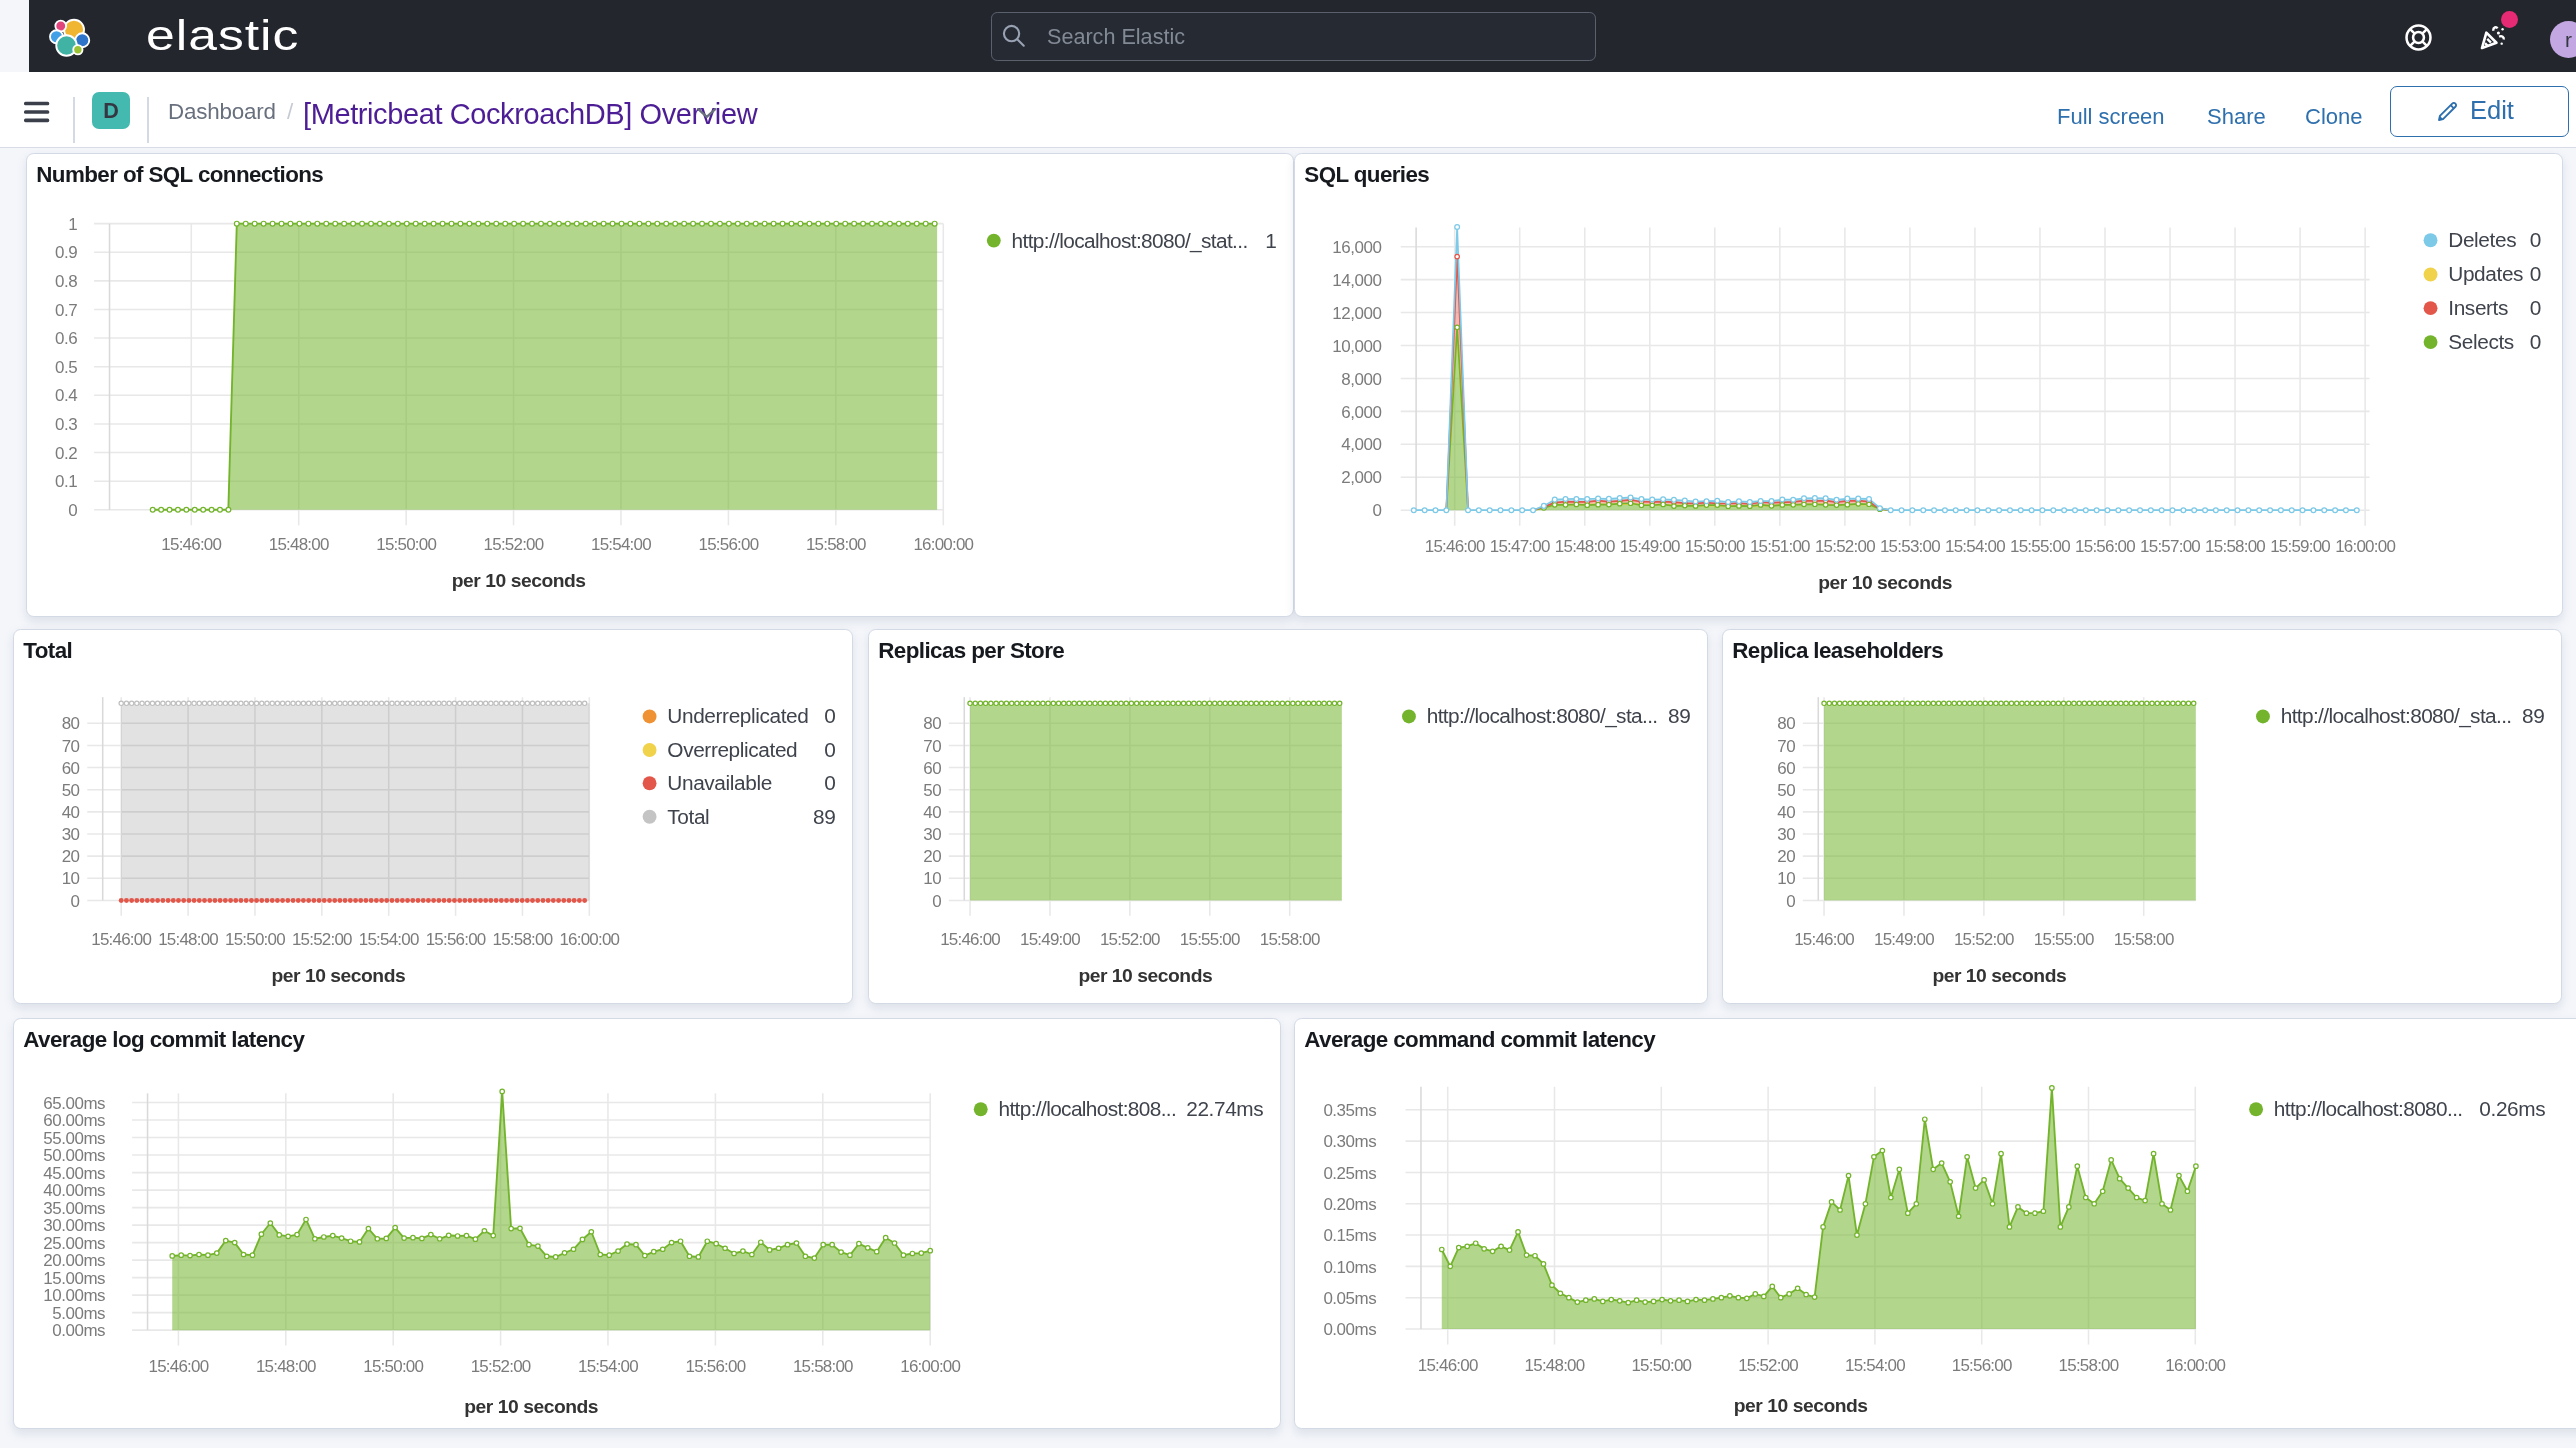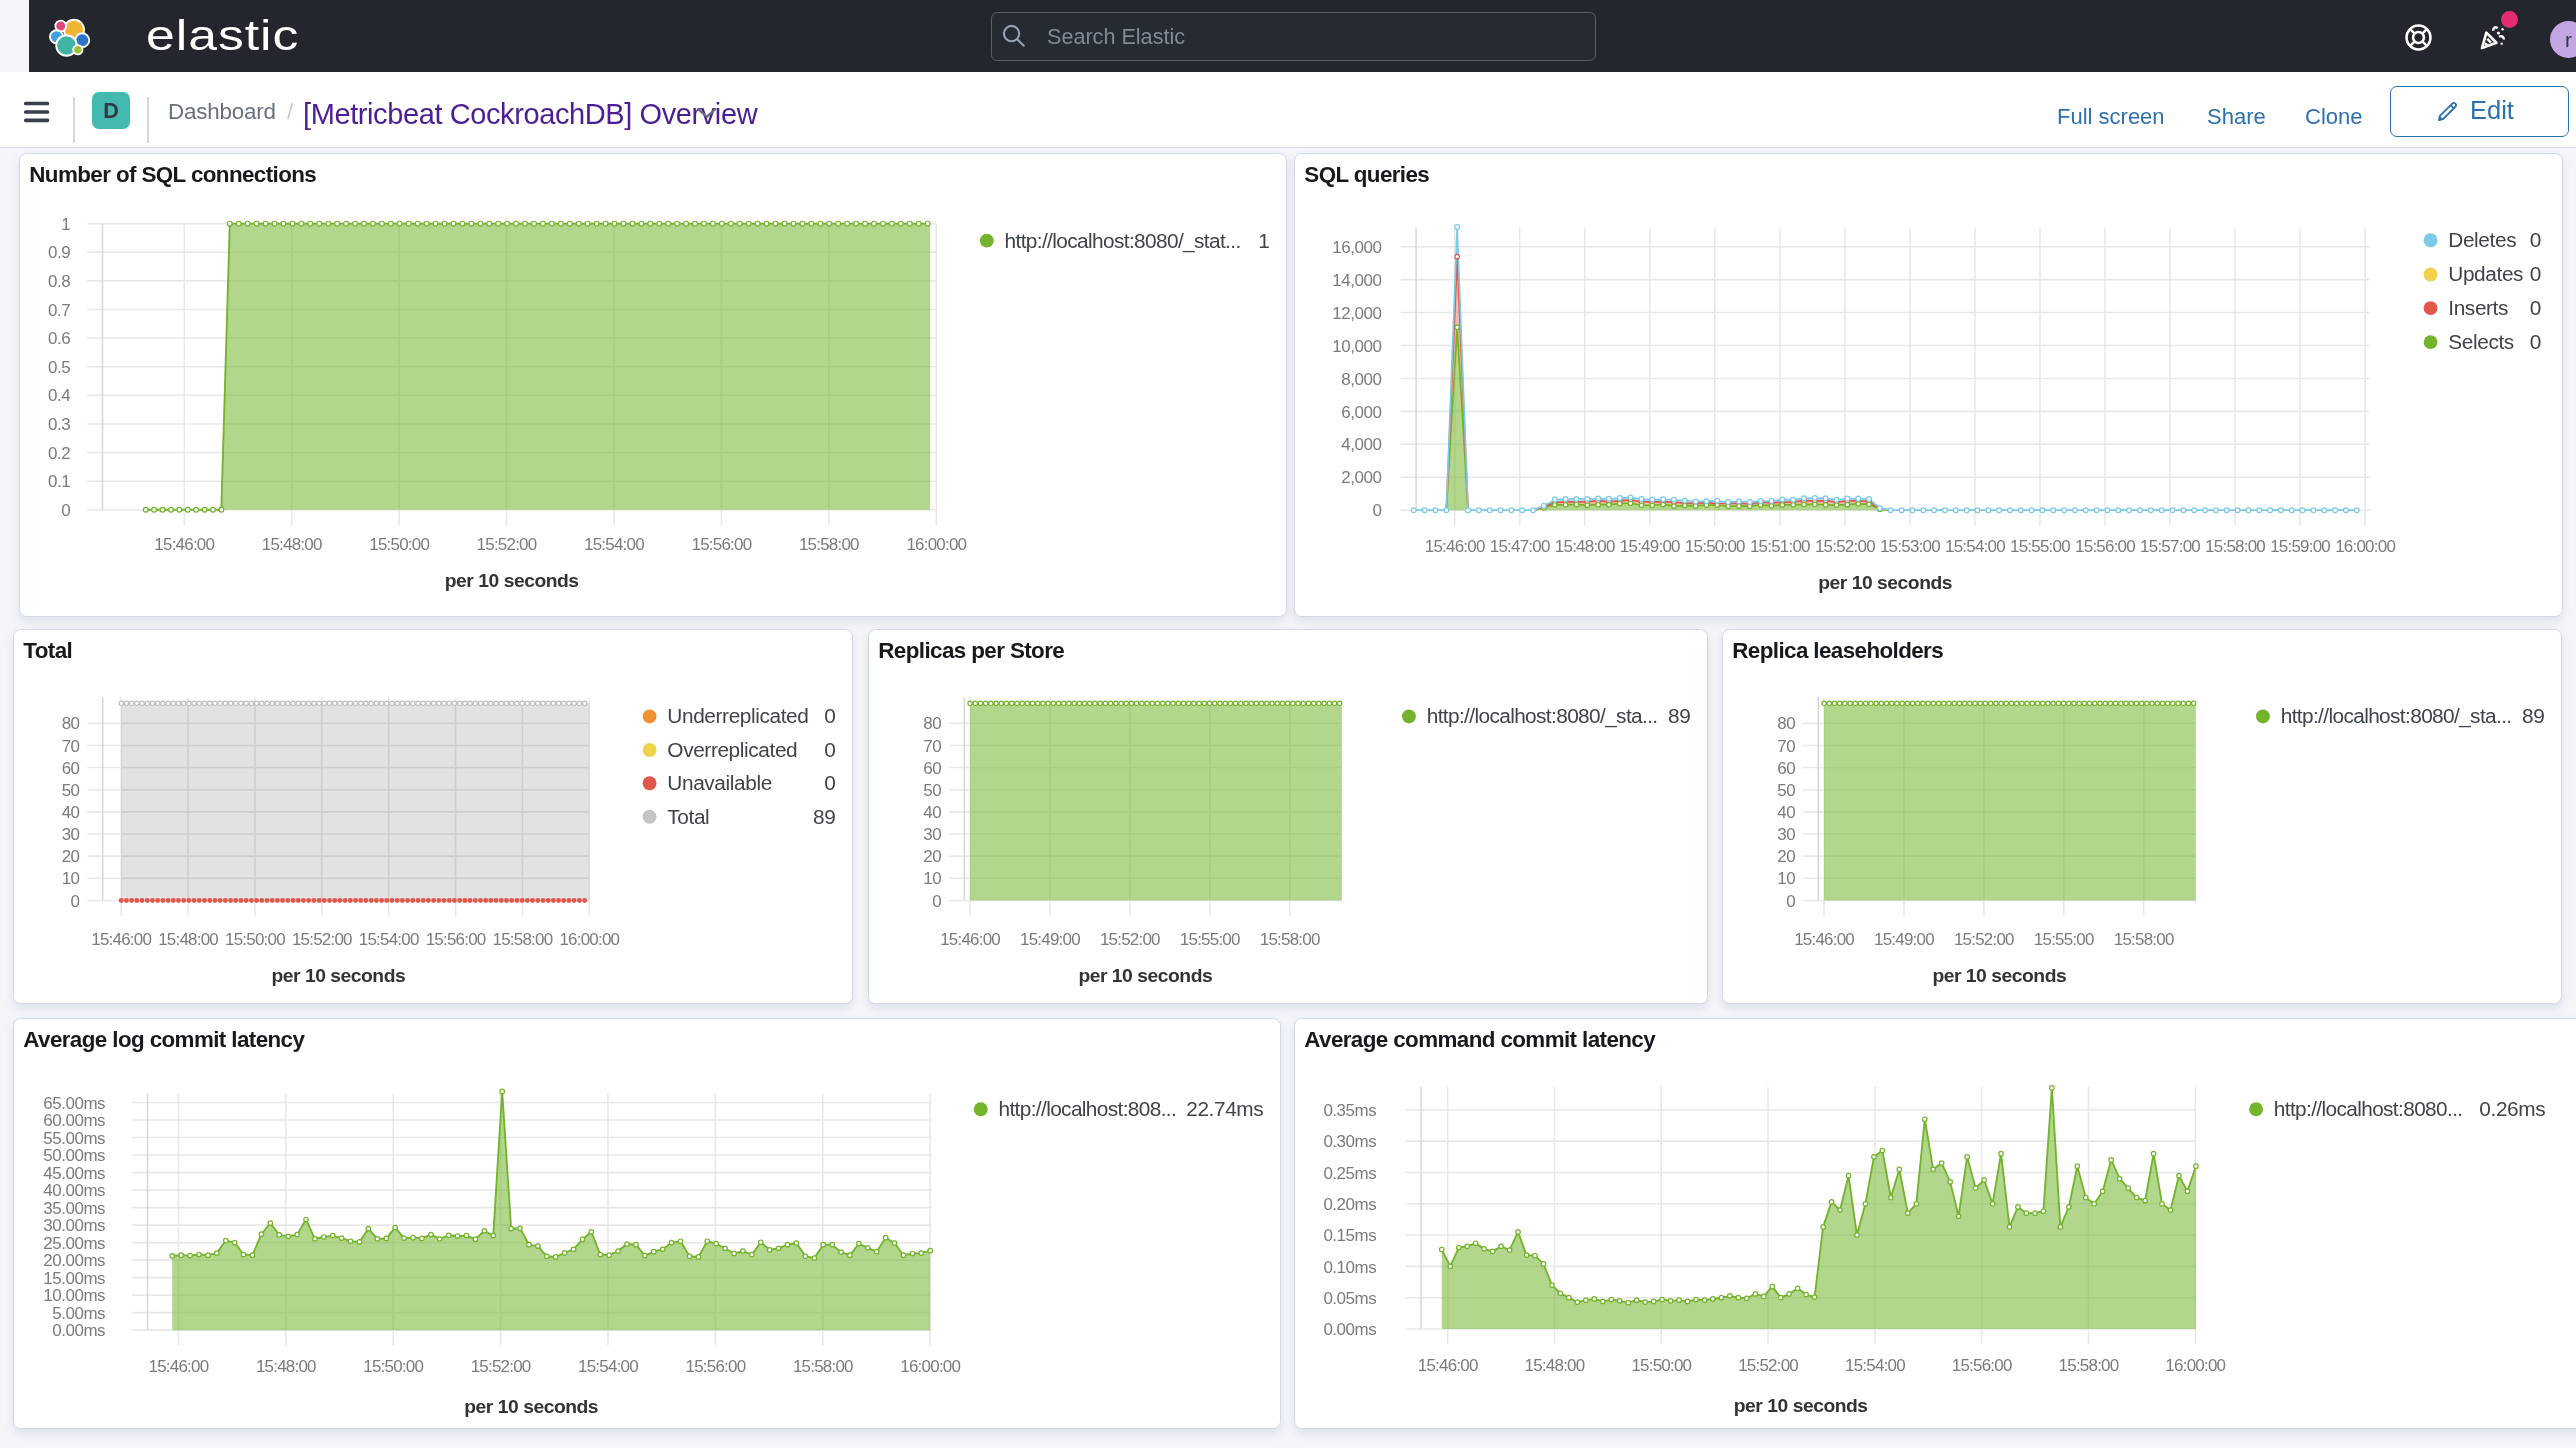--- a/index.html
+++ b/index.html
@@ -67,21 +67,21 @@
 <div class="link" style="left:2305px">Clone</div>
 <div style="position:absolute;left:2390px;top:14px;width:179px;height:51px;border:1.9px solid #2e6fad;border-radius:7px;background:#fff">
 <svg width="23" height="23" viewBox="0 0 16 16" style="position:absolute;left:45px;top:13px">
 <path d="M2.1 13.9 l0.6-2.8 8.6-8.6 a1.55 1.55 0 0 1 2.2 2.2 l-8.6 8.6 z" fill="none" stroke="#2e6fad" stroke-width="1.3" stroke-linejoin="round"></path>
 <path d="M2.1 13.9 l0.6-2.8 2.2 2.2 z" fill="#2e6fad"></path>
 <line x1="10.2" y1="3.6" x2="12.4" y2="5.8" stroke="#2e6fad" stroke-width="1.3"></line>
 </svg>
 <div style="position:absolute;left:79px;top:9.3px;font-size:25.5px;color:#2e6fad">Edit</div>
 </div>
 </div>
-<div class="panel" style="left:19px;top:153px;width:1268px;height:464px">
+<div class="panel" style="left:26px;top:153px;width:1268px;height:464px">
 <div class="ptitle">Number of SQL connections</div>
 <svg width="1268" height="464" viewBox="0 0 1644 601" style="position:absolute;left:0;top:0">
       <line x1="87" y1="461" x2="1188" y2="461" stroke="#e8e8e8" stroke-width="2"></line>
       <line x1="87" y1="423.9" x2="1188" y2="423.9" stroke="#e8e8e8" stroke-width="2"></line>
       <line x1="87" y1="386.8" x2="1188" y2="386.8" stroke="#e8e8e8" stroke-width="2"></line>
       <line x1="87" y1="349.7" x2="1188" y2="349.7" stroke="#e8e8e8" stroke-width="2"></line>
       <line x1="87" y1="312.6" x2="1188" y2="312.6" stroke="#e8e8e8" stroke-width="2"></line>
       <line x1="87" y1="275.5" x2="1188" y2="275.5" stroke="#e8e8e8" stroke-width="2"></line>
       <line x1="87" y1="238.4" x2="1188" y2="238.4" stroke="#e8e8e8" stroke-width="2"></line>
       <line x1="87" y1="201.3" x2="1188" y2="201.3" stroke="#e8e8e8" stroke-width="2"></line>

